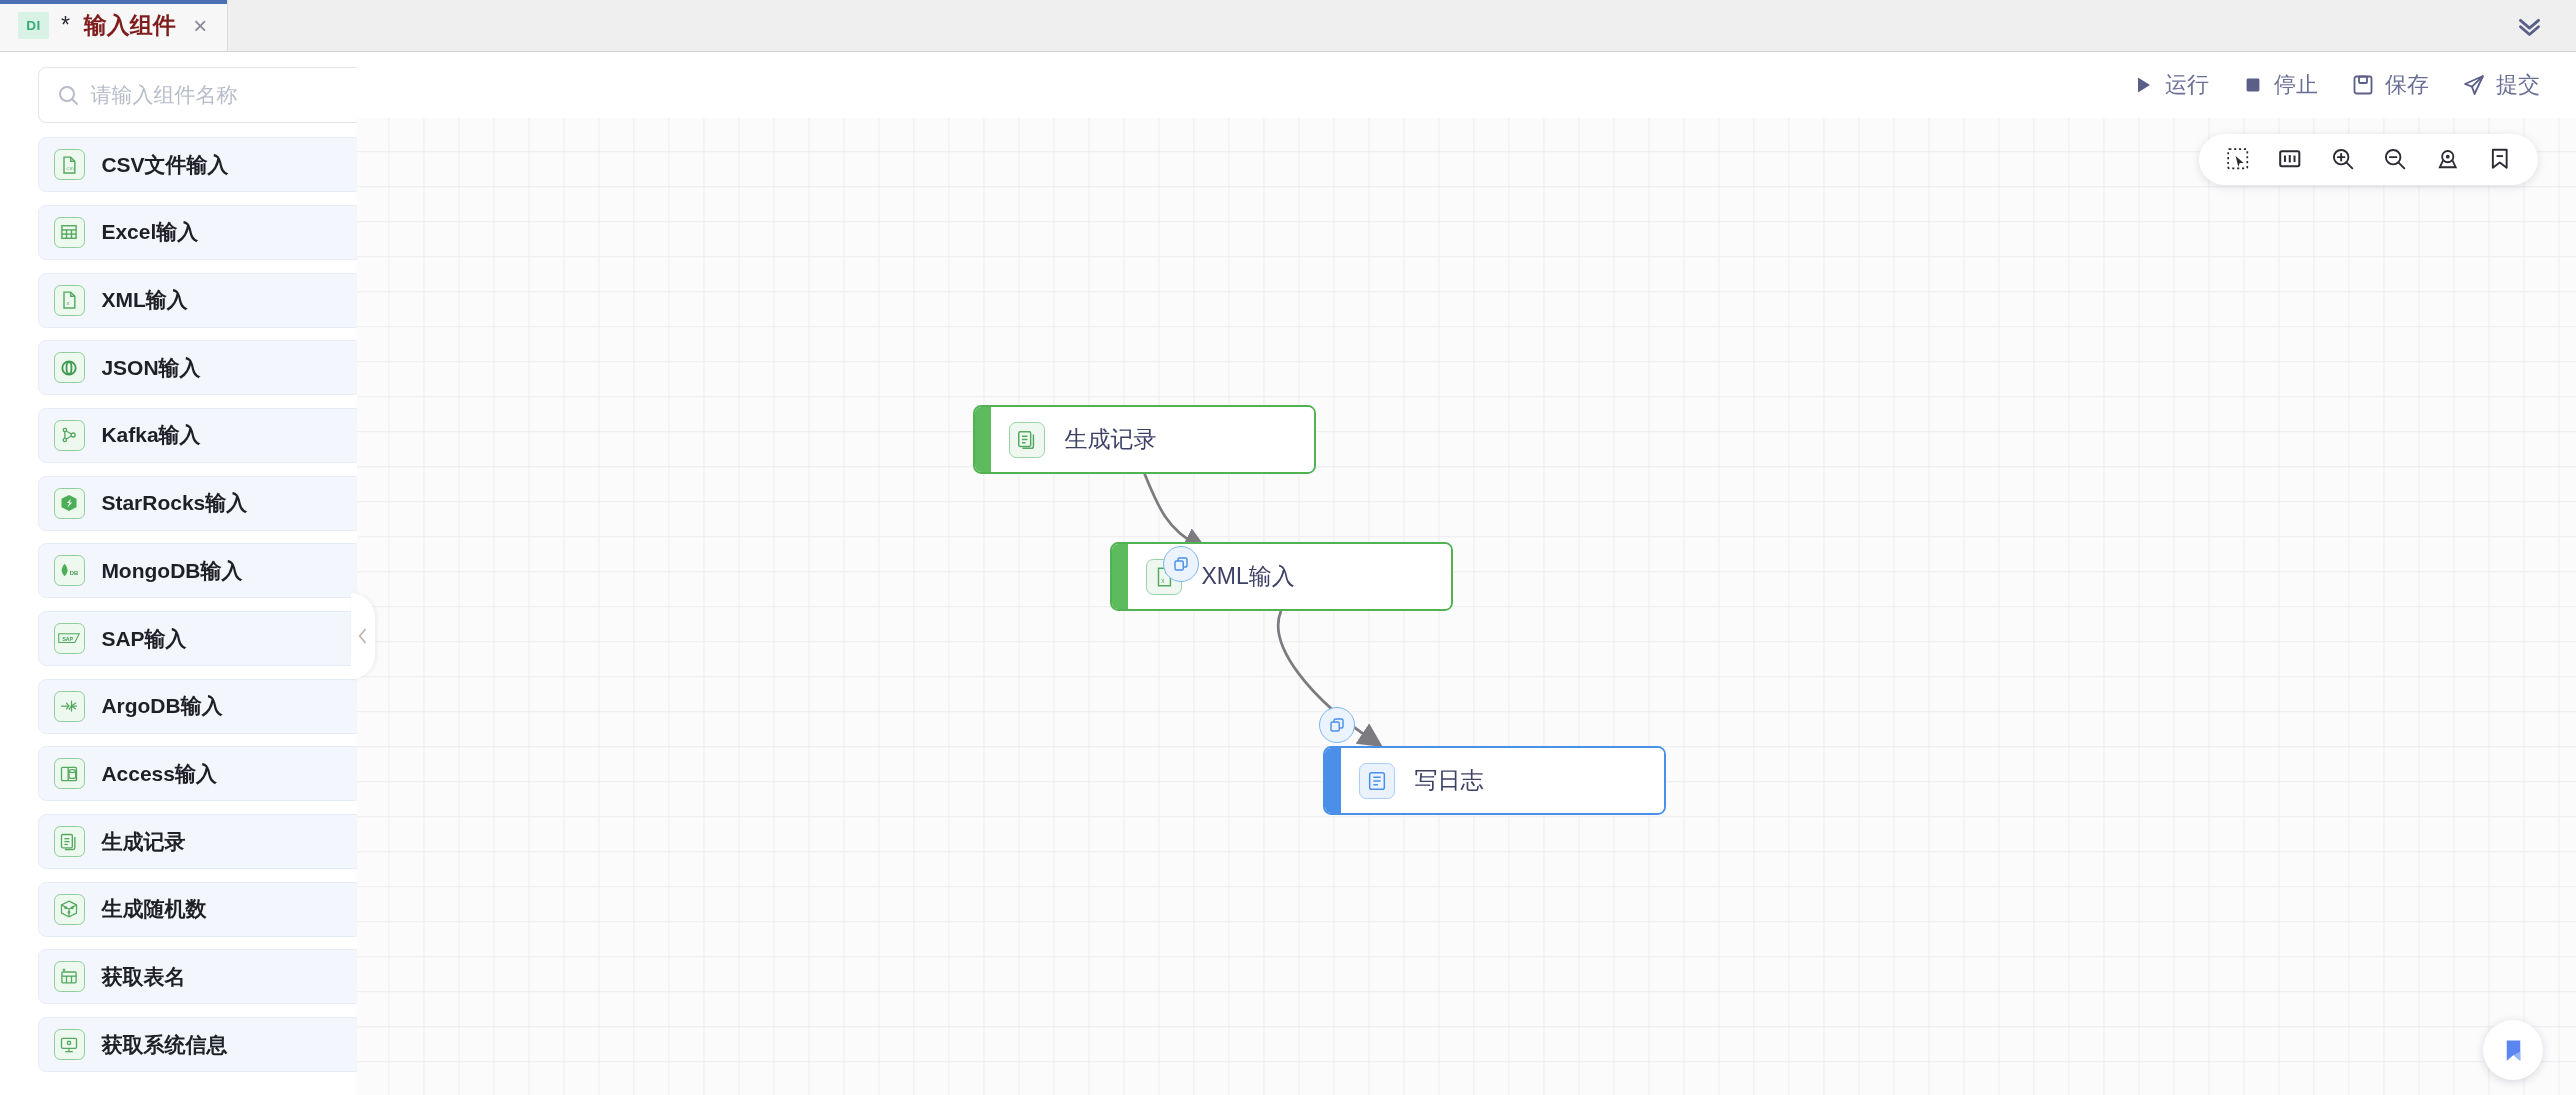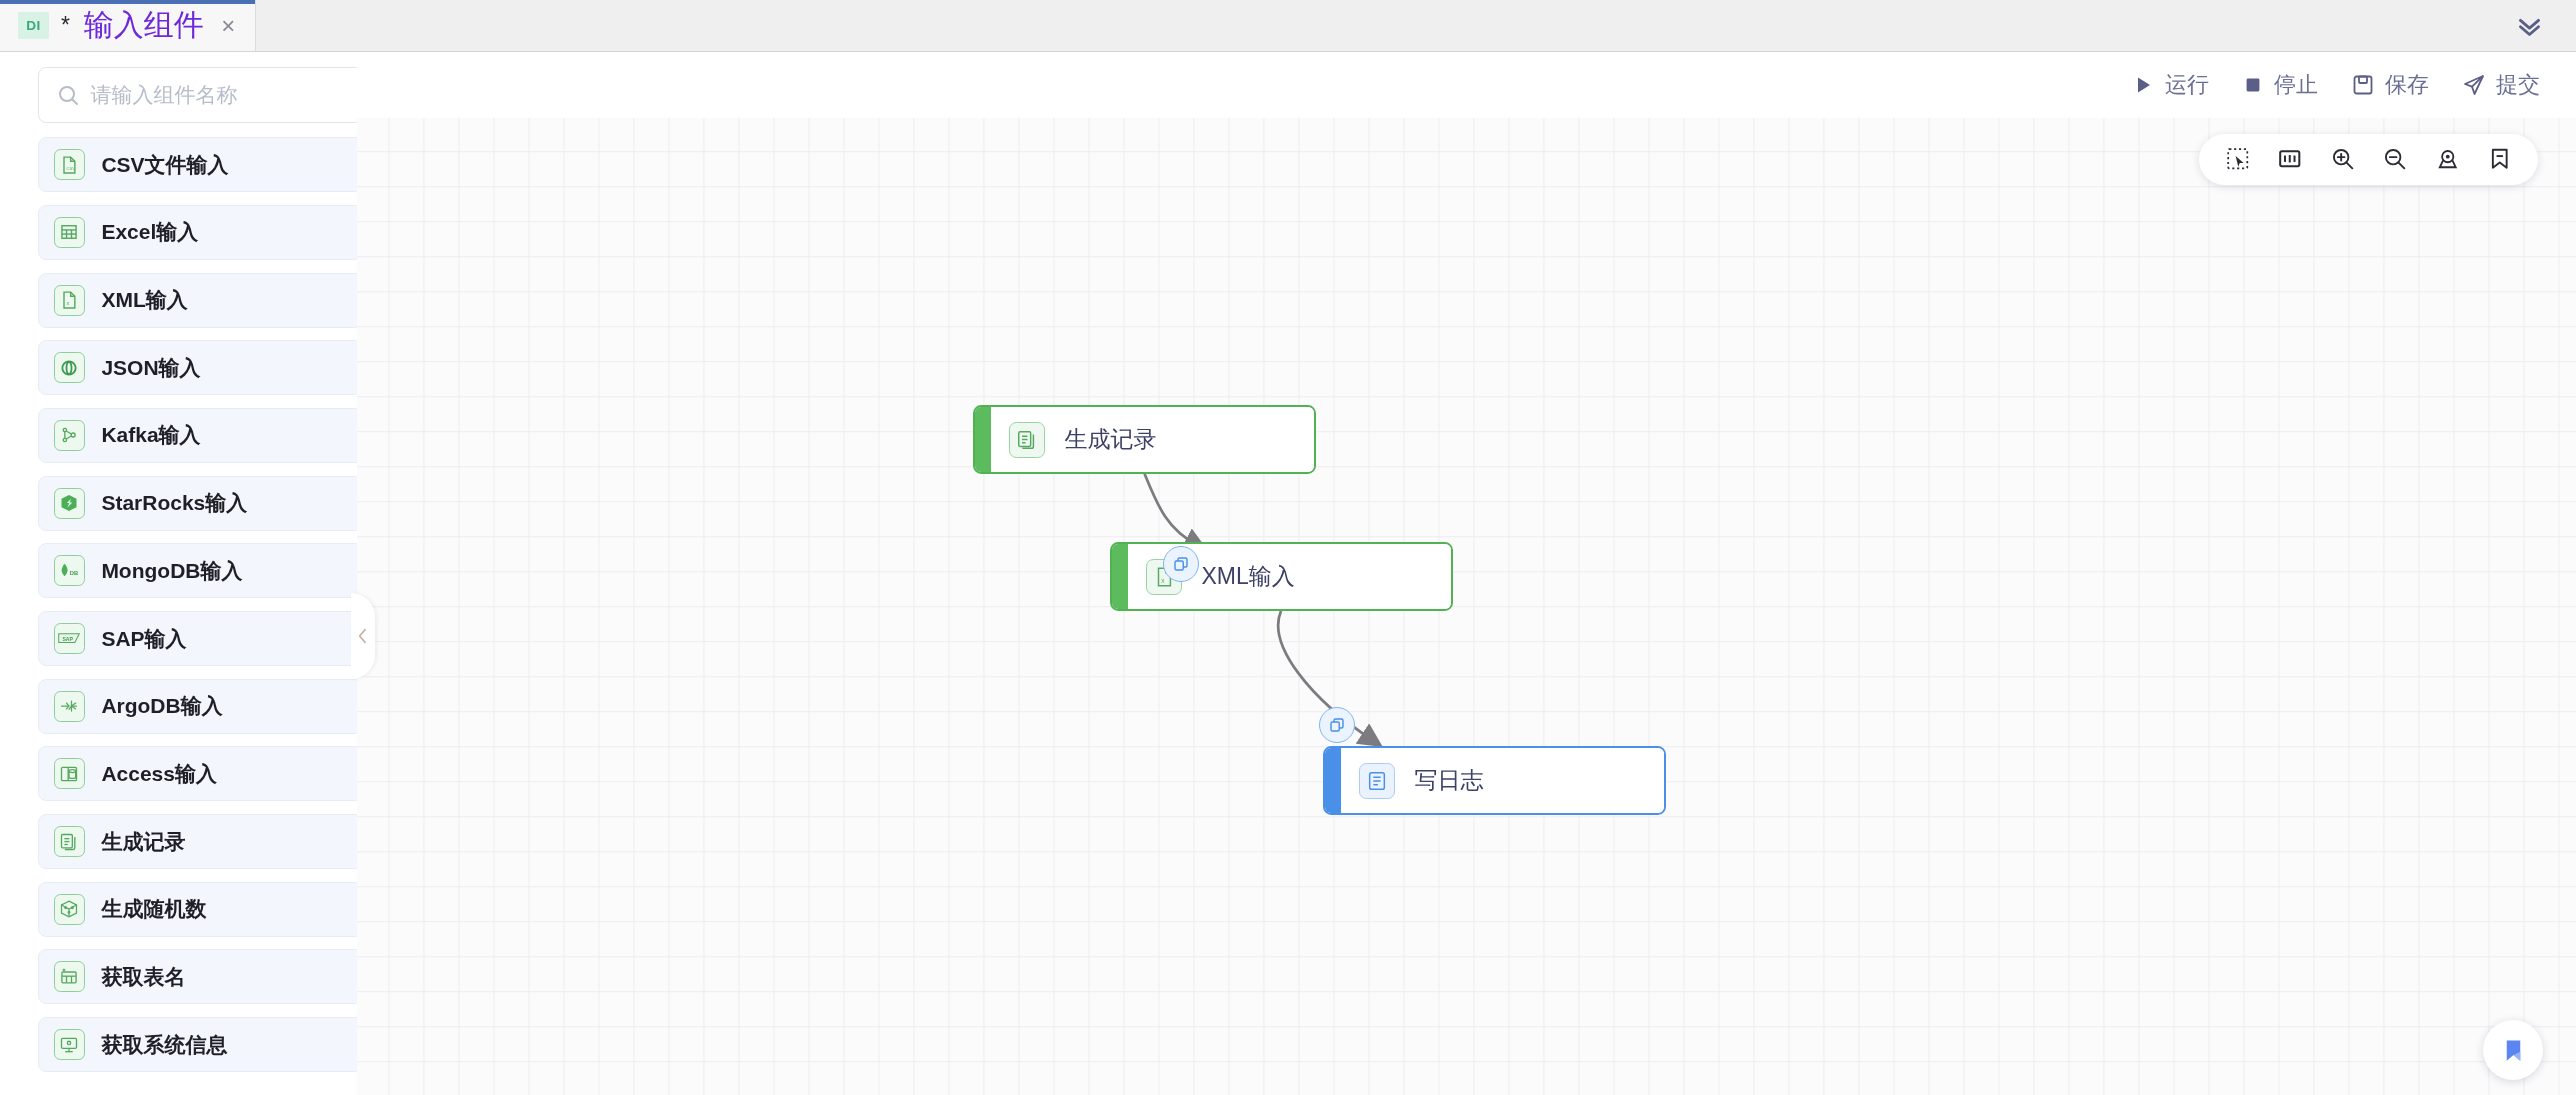--- a/index.html
+++ b/index.html
@@ -30,21 +30,21 @@
     background: #4a6fb5;
   }
   .tab-badge {
     width: 31px; height: 27px; border-radius: 1px;
     background: #d9f2e6; color: #3aaa7b;
     font-size: 13.6px; font-weight: 700;
     display: flex; align-items: center; justify-content: center;
     letter-spacing: 0.5px;
   }
   .tab-title {
-    font-size: 30px; color: #6d28d9; white-space: nowrap;
+    font-size: 23px; color: #7f1d1d; white-space: nowrap; font-weight: bold;
   }
   .tab-star { font-size: 23px; color: #2b2b33; margin-right: 1.8px; }
   .tab-close {
     font-size: 24px; color: #8a8a95; line-height: 1;
     margin-left: 5.5px; cursor: pointer; font-weight: 300;
   }
   .tabbar-spacer { flex: 1; }
   .tabbar-right {
     display: flex; align-items: center; padding-right: 31px;
   }

